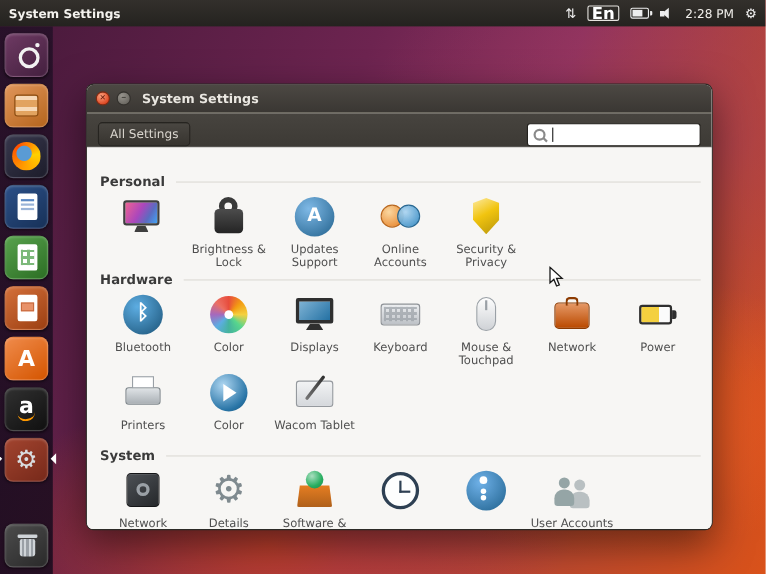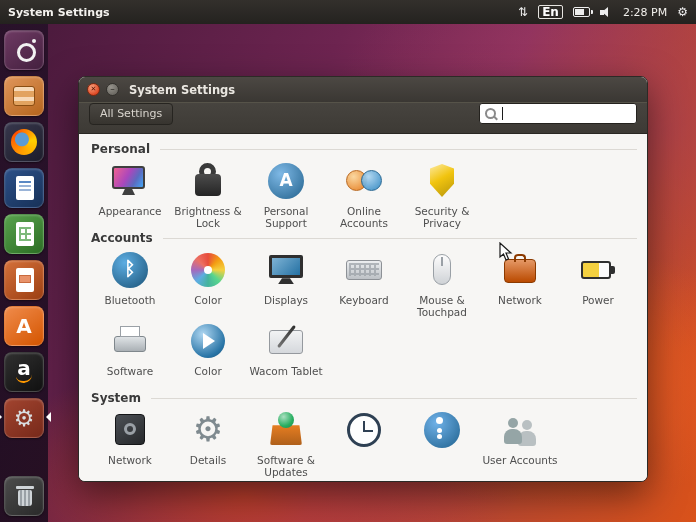--- a/index.html
+++ b/index.html
@@ -12,21 +12,21 @@
       radial-gradient(ellipse 80% 70% at 95% 25%, rgba(160,60,90,.5), rgba(160,60,90,0) 60%),
       linear-gradient(115deg,#46193a 0%,#6d2450 38%,#8f3260 58%,#c04a2e 80%,#d9521a 100%);
   }
   
   .menubar{position:absolute;top:0;left:0;right:0;height:24px;z-index:60;
     background:linear-gradient(#33302c,#24221f);display:flex;align-items:center;
     padding:0 8px;box-sizing:border-box;color:#efeeea;font-size:11px;}
   .mb-title{font-weight:bold;color:#f4f2ee;}
   .mb-right{margin-left:auto;display:flex;align-items:center;gap:10px;}
   .ind-arrows::before{content:"⇅";font-size:12px;color:#eee;}
-  .mb-lang{border:1px solid #e6e4e0;border-radius:2px;font-size:12px;font-weight:bold;
+  .mb-lang{border:1px solid #e6e4e0;border-radius:2px;font-size:15px;font-weight:bold;
     padding:0 3px;line-height:12px;color:#fff;}
   .battery{width:15px;height:8px;border:1px solid #eee;border-radius:2px;position:relative;display:inline-block;}
   .battery::before{content:"";position:absolute;left:1px;top:1px;bottom:1px;width:9px;background:#eee;}
   .battery::after{content:"";position:absolute;right:-4px;top:2px;width:2px;height:4px;background:#eee;border-radius:0 1px 1px 0;}
   .speaker{position:relative;width:13px;height:12px;display:inline-block;}
   .speaker::before{content:"";position:absolute;left:0;top:4px;width:4px;height:5px;background:#eee;}
   .speaker::after{content:"";position:absolute;left:2px;top:1px;border-top:5px solid transparent;border-bottom:5px solid transparent;border-right:6px solid #eee;}
   .mb-time{font-size:11px;color:#f2f0ec;}
   .ind-session::before{content:"⚙";font-size:12px;color:#eee;}
   
@@ -75,30 +75,30 @@
     border-radius:7px;overflow:hidden;background:#f7f6f4;border:1px solid #2c2a26;box-sizing:border-box;
     box-shadow:0 12px 36px rgba(0,0,0,.5);}
   .titlebar{height:25px;background:linear-gradient(#4c4843,#3a3733);display:flex;align-items:center;padding:0 8px;gap:6px;box-sizing:border-box;}
   .wbtn{width:13px;height:13px;border-radius:50%;box-sizing:border-box;position:relative;flex:0 0 auto;}
   .wbtn.close{background:radial-gradient(circle at 35% 30%,#fba27e,#de4b27 70%,#b23716);border:1px solid #802910;}
   .wbtn.close::before{content:"✕";position:absolute;left:0;right:0;top:0;text-align:center;font-size:7px;line-height:11px;color:#5c1405;}
   .wbtn.min{background:radial-gradient(circle at 35% 30%,#96938c,#5d5a54);border:1px solid #33312d;}
   .wbtn.min::before{content:"–";position:absolute;left:0;right:0;top:-1px;text-align:center;font-size:9px;line-height:12px;color:#26241f;}
   .wtitle{color:#eae7e1;font-weight:bold;font-size:11.5px;margin-left:4px;}
   .toolbar{height:32px;background:linear-gradient(#47443f,#3d3a35);border-top:1px solid #565349;border-bottom:1px solid #292723;
-    display:flex;align-items:flex-start;padding:0 10px;box-sizing:border-box;gap:48px;}
+    display:flex;align-items:flex-end;padding:0 10px;box-sizing:border-box;gap:48px;}
   .allset{background:linear-gradient(#4a4742,#37342f);border:1px solid #262420;border-radius:4px;color:#d9d5ce;
     font-size:11px;padding:4px 10px;line-height:1.1;font-family:inherit;}
   .searchbox{margin-left:auto;width:158px;height:21px;background:#fff;border:1px solid #24221e;border-radius:3px;
     display:flex;align-items:center;padding:0 5px;box-sizing:border-box;}
   .mag{width:7px;height:7px;border:2px solid #8a8a8a;border-radius:50%;position:relative;flex:0 0 auto;}
   .mag::after{content:"";position:absolute;width:5px;height:2px;background:#8a8a8a;transform:rotate(45deg);right:-4px;bottom:-2px;}
   .caret{width:1px;height:13px;background:#1c1c1c;margin-left:6px;flex:0 0 auto;}
   .searchbox input{border:none;outline:none;flex:1;min-width:0;background:transparent;font-size:11px;font-family:inherit;padding:0 3px;height:100%;}
-  .content{position:absolute;top:57px;left:0;right:0;bottom:0;background:#f7f6f4;padding:6px 4px 4px 12px;box-sizing:border-box;overflow:hidden;}
+  .content{position:absolute;top:57px;left:0;right:0;bottom:0;background:#f7f6f4;padding:22px 4px 4px 12px;box-sizing:border-box;overflow:hidden;}
   .sec-head{display:flex;align-items:center;margin:1px 0 1px;height:16px;}
   .sec-title{font-size:12px;font-weight:bold;color:#3a3a3a;}
   .sec-rule{flex:1;height:1px;background:#dcd9d4;margin-left:10px;margin-right:6px;}
   .grid{display:flex;flex-wrap:wrap;}
   .setting{width:78px;display:flex;flex-direction:column;align-items:center;margin:3px 0 0;cursor:default;}
   .ti{width:40px;height:40px;position:relative;flex:0 0 auto;}
   .slabel{margin-top:4px;font-size:10.5px;color:#4f4f4f;text-align:center;line-height:1.15;max-width:76px;min-height:24px;}
   
   .i-appearance::before{content:"";position:absolute;left:2px;top:5px;width:33px;height:23px;border:2px solid #3f3f3f;border-radius:3px;box-sizing:border-box;
     background:linear-gradient(120deg,#f06292,#ab47bc 45%,#5c6bc0 72%,#42a5f5);}
@@ -209,43 +209,42 @@
   </div>
   <div class="content" id="sections">
       <div class="section">
         <div class="sec-head">
           <span class="sec-title">Personal</span>
           <span class="sec-rule"></span>
         </div>
         <div class="grid">
           <div class="setting">
             <div class="ti i-appearance"></div>
-            <div class="slabel">Appearance</div>
           </div>
           <div class="setting">
             <div class="ti i-brightness-lock"></div>
             <div class="slabel">Brightness &amp; Lock</div>
           </div>
           <div class="setting">
             <div class="ti i-language-support"></div>
-            <div class="slabel">Personal Support</div>
+            <div class="slabel">Updates Support</div>
           </div>
           <div class="setting">
             <div class="ti i-online-accounts"></div>
             <div class="slabel">Online Accounts</div>
           </div>
           <div class="setting">
             <div class="ti i-security-privacy"></div>
             <div class="slabel">Security &amp; Privacy</div>
           </div>
         </div>
       </div>
       <div class="section">
         <div class="sec-head">
-          <span class="sec-title">Accounts</span>
+          <span class="sec-title">Hardware</span>
           <span class="sec-rule"></span>
         </div>
         <div class="grid">
           <div class="setting">
             <div class="ti i-bluetooth"></div>
             <div class="slabel">Bluetooth</div>
           </div>
           <div class="setting">
             <div class="ti i-color"></div>
             <div class="slabel">Color</div>
@@ -265,21 +264,21 @@
           <div class="setting">
             <div class="ti i-network"></div>
             <div class="slabel">Network</div>
           </div>
           <div class="setting">
             <div class="ti i-power"></div>
             <div class="slabel">Power</div>
           </div>
           <div class="setting">
             <div class="ti i-printers"></div>
-            <div class="slabel">Software</div>
+            <div class="slabel">Printers</div>
           </div>
           <div class="setting">
             <div class="ti i-sound"></div>
             <div class="slabel">Color</div>
           </div>
           <div class="setting">
             <div class="ti i-wacom-tablet"></div>
             <div class="slabel">Wacom Tablet</div>
           </div>
         </div>

